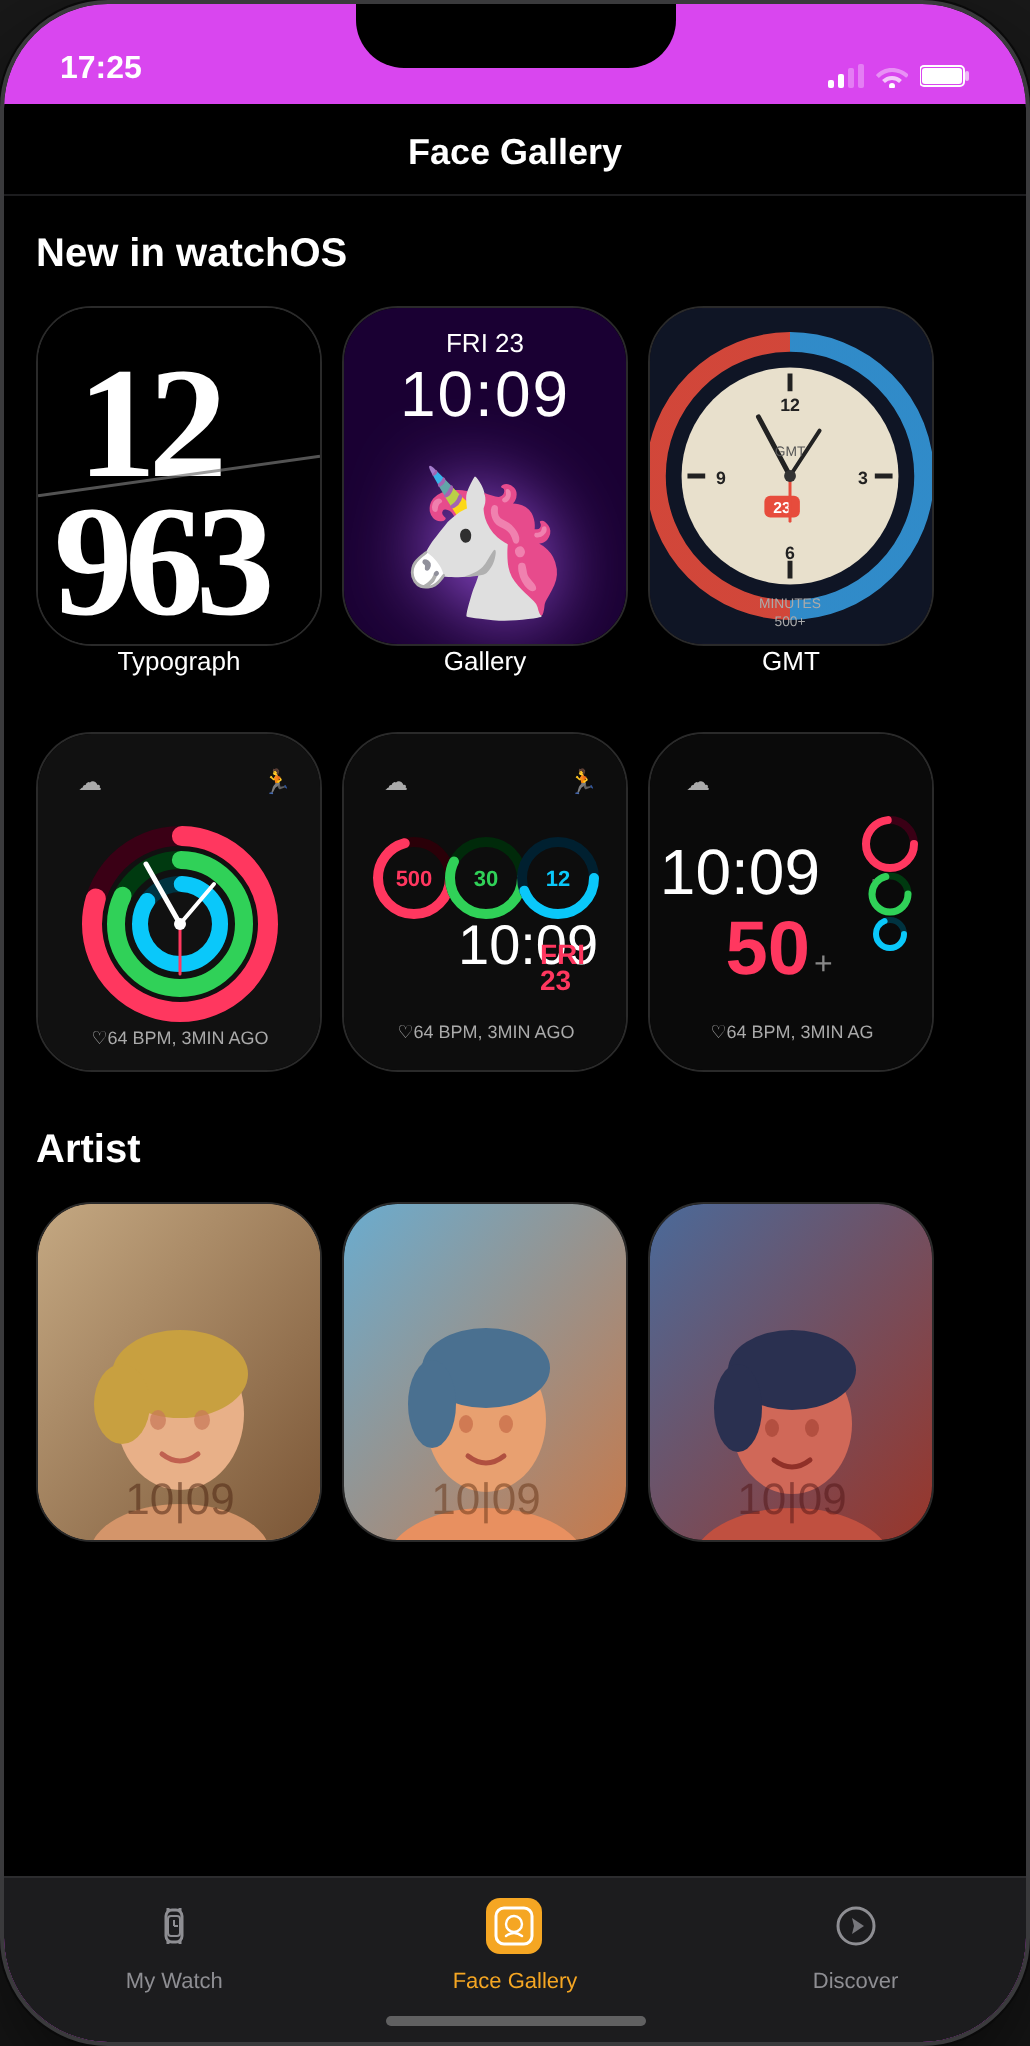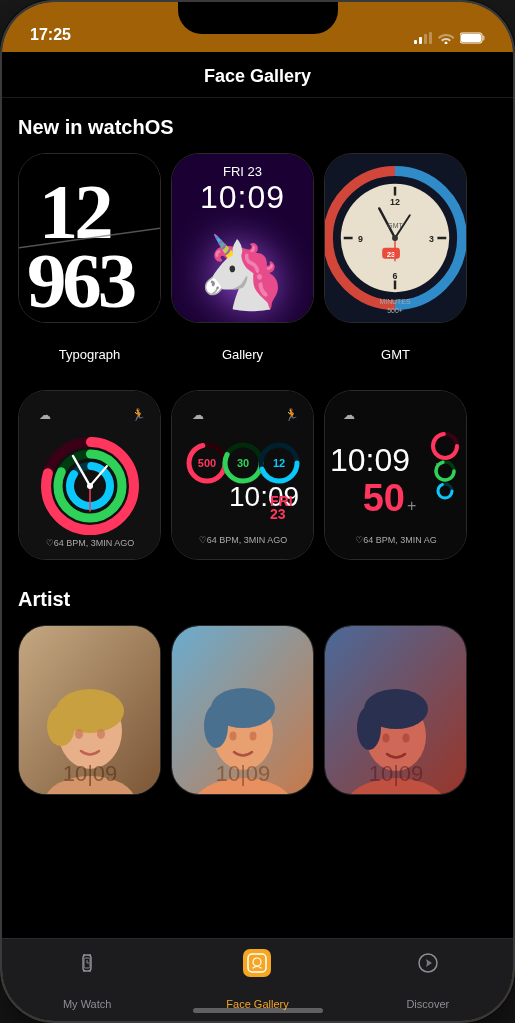--- a/index.html
+++ b/index.html
@@ -43,21 +43,21 @@
       top: 200px;
       width: 4px;
       height: 70px;
       background: #2a2a2c;
       border-radius: 0 2px 2px 0;
     }
 
     .phone-screen {
       position: absolute;
       top: 0; left: 0; right: 0; bottom: 0;
-      background: #a16207;
+      background: #d946ef;
       border-radius: 52px;
       overflow: hidden;
     }
 
     
     .notch {
       position: absolute;
       top: 0;
       left: 50%;
       transform: translateX(-50%);
@@ -146,21 +146,21 @@
     .watch-faces-row {
       display: flex;
       gap: 10px;
       overflow: visible;
     }
 
     .watch-face-item {
       display: flex;
       flex-direction: column;
       align-items: center;
-      gap: 24px;
+      gap: 0;
       flex: 0 0 auto;
     }
 
     .watch-face-thumb {
       width: 143px;
       height: 170px;
       border-radius: 28px;
       overflow: hidden;
       position: relative;
       border: 1px solid #2a2a2a;
@@ -246,21 +246,21 @@
       align-items: flex-start;
       justify-content: space-around;
       padding-top: 10px;
       z-index: 100;
     }
 
     .tab-item {
       display: flex;
       flex-direction: column;
       align-items: center;
-      gap: 21px;
+      gap: 8px;
       flex: 1;
       cursor: pointer;
     }
 
     .tab-icon {
       width: 28px;
       height: 28px;
       display: flex;
       align-items: center;
       justify-content: center;

